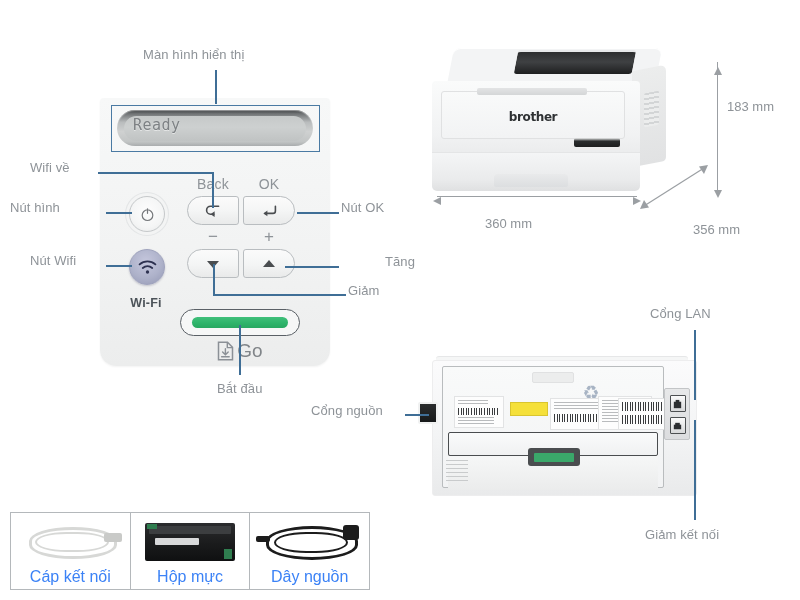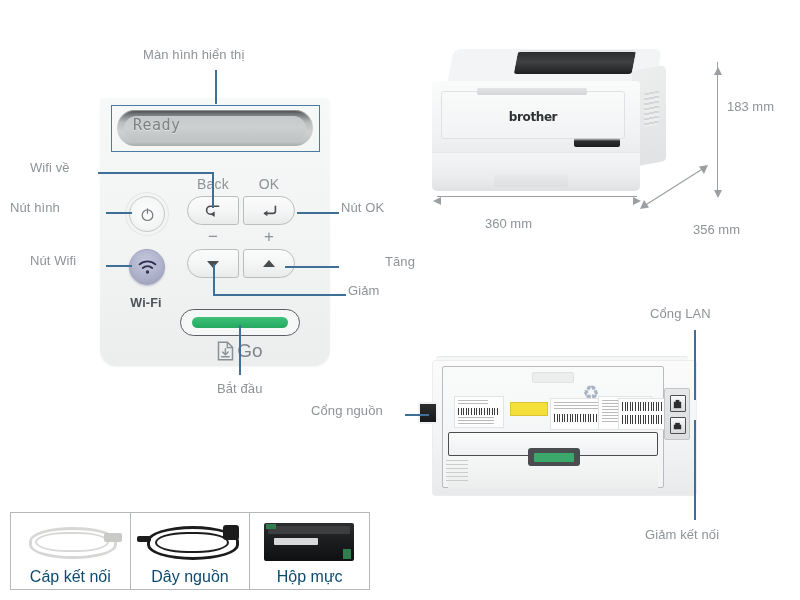--- a/index.html
+++ b/index.html
@@ -346,21 +346,21 @@
     border-right: 1.3px solid #b4b8bb;
     display: flex;
     flex-direction: column;
     align-items: center;
     justify-content: flex-end;
     padding-bottom: 3px;
   }
   .acc-cell:last-child { border-right: none; }
   .acc-art { position: absolute; top: 6px; left: 0; right: 0; height: 42px; }
   .acc-label {
-    font-size: 16px; color: #0c4a6e;
+    font-size: 16px; color: #3b82f6;
   }
 
   
   .cable-loop {
     position: absolute;
     left: 18px; top: 8px; width: 82px; height: 26px;
     border: 3px solid #d7d8d6;
     border-radius: 44px/14px;
   }
   .cable-loop.b { left: 24px; top: 13px; width: 70px; height: 16px; border-width: 2.4px; }
@@ -618,35 +618,35 @@
       <div class="acc-art">
         <div class="cable-loop"></div>
         <div class="cable-loop b"></div>
         <div class="cable-plug"></div>
       </div>
       <span class="acc-label">Cáp kết nối</span>
     </div>
 
     <div class="acc-cell">
       <div class="acc-art">
-        <div class="pcord-loop"></div>
-        <div class="pcord-loop b"></div>
-        <div class="pcord-plug"></div>
-        <div class="pcord-tip"></div>
-      </div>
-      <span class="acc-label">Dây nguồn</span>
-    </div>
-
-    <div class="acc-cell">
-      <div class="acc-art">
         <div id="toner-art">
           <div id="toner-top"></div>
           <div id="toner-stripe"></div>
           <div id="toner-green"></div>
           <div id="toner-green2"></div>
         </div>
       </div>
       <span class="acc-label">Hộp mực</span>
     </div>
 
+    <div class="acc-cell">
+      <div class="acc-art">
+        <div class="pcord-loop"></div>
+        <div class="pcord-loop b"></div>
+        <div class="pcord-plug"></div>
+        <div class="pcord-tip"></div>
+      </div>
+      <span class="acc-label">Dây nguồn</span>
+    </div>
+
   </div>
 
 </div>
 
 </body></html>

